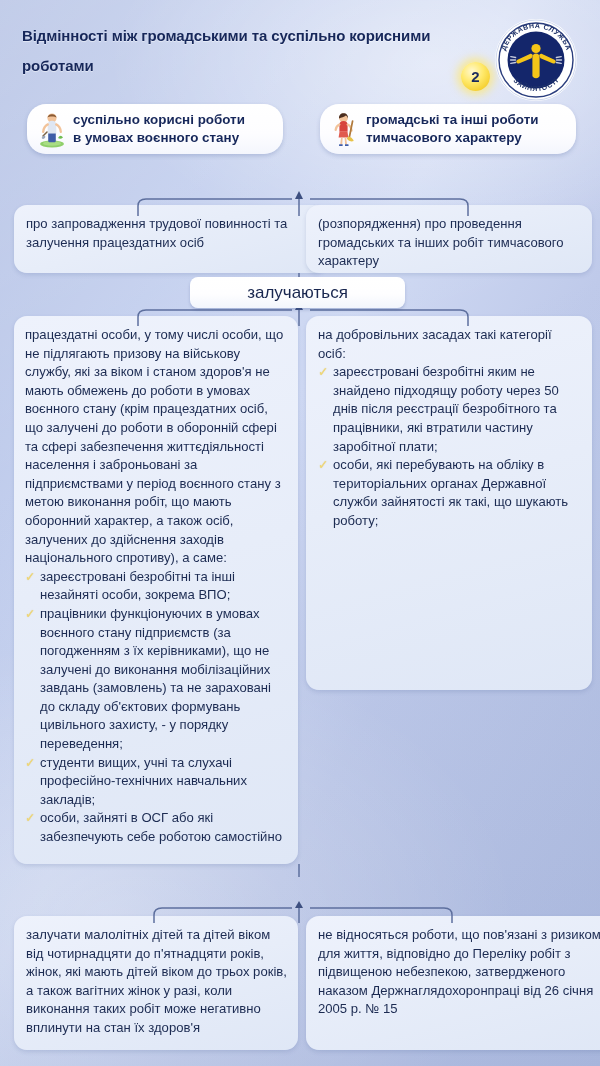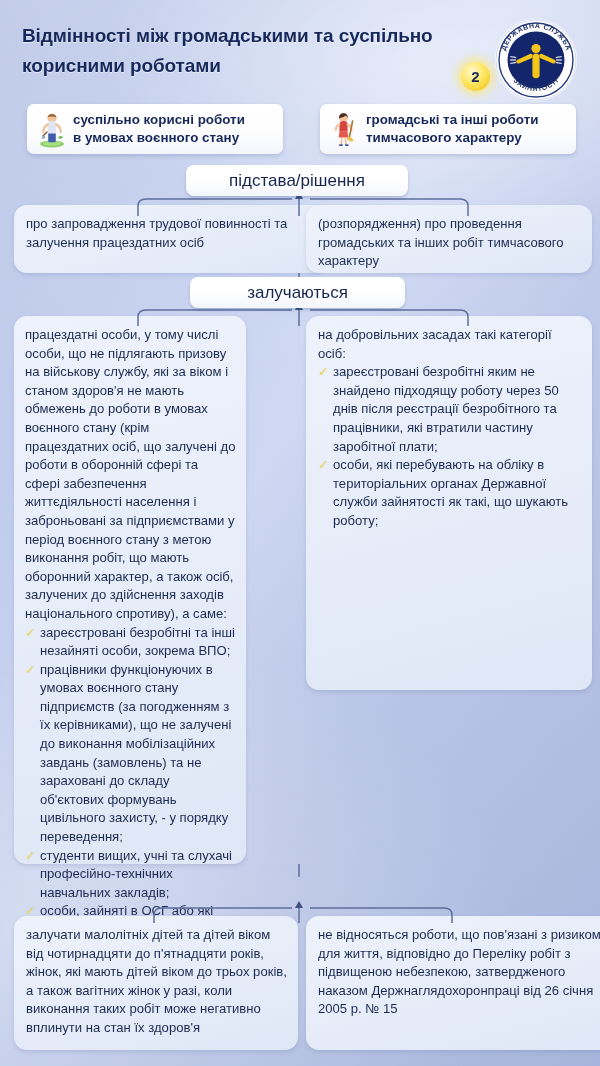--- a/index.html
+++ b/index.html
@@ -45,21 +45,21 @@
     left: 0; top: 0;
     width: 600px;
     height: 100px;
   }
   .title {
     position: absolute;
     left: 22px;
     top: 21px;
     width: 452px;
     color: #16275a;
-    font-size: 19px;
+    font-size: 15px;
     font-weight: bold;
     line-height: 30px;
     letter-spacing: -0.1px;
     text-shadow: 0 1px 1px rgba(255,255,255,0.55);
   }
   .badge-num {
     position: absolute;
     left: 461px;
     top: 62px;
     width: 29px;
@@ -84,21 +84,21 @@
     width: 84px;
     height: 84px;
   }
 
   
   .cat-card {
     position: absolute;
     top: 104px;
     height: 50px;
     background: linear-gradient(180deg, #ffffff 0%, #fdfdff 60%, #f4f6fd 100%);
-    border-radius: 7px;
+    border-radius: 19px;
     box-shadow: 0 2px 4px rgba(60,80,140,0.22);
     display: flex;
     align-items: center;
     padding: 0 10px 0 9px;
     box-sizing: border-box;
   }
   .cat-card.left  { left: 27px;  width: 256px; }
   .cat-card.right { left: 320px; width: 256px; }
   .cat-icon {
     width: 32px;
@@ -154,21 +154,21 @@
     margin: 0;
     font-size: 13.1px;
     line-height: 18.6px;
   }
 
   
   #box-reason-left  { left: 14px;  top: 205px; width: 312px; height: 68px; padding: 10px 12px 8px 12px; }
   #box-reason-right { left: 306px; top: 205px; width: 286px; height: 68px; padding: 10px 12px 8px 12px; }
 
   
-  #box-involved-left  { left: 14px;  top: 316px; width: 232px; height: 548px; padding: 10px 10px 8px 11px; }
+  #box-involved-left  { left: 14px;  top: 316px; width: 284px; height: 548px; padding: 10px 10px 8px 11px; }
   #box-involved-right { left: 306px; top: 316px; width: 286px; height: 374px; padding: 10px 11px 8px 12px; }
 
   
   #box-forbidden-left  { left: 14px;  top: 916px; width: 284px; height: 134px; padding: 10px 10px 8px 12px; }
   #box-forbidden-right { left: 306px; top: 916px; width: 318px; height: 134px; padding: 10px 11px 8px 12px; }
 
   .lead { margin: 0 0 0 0; }
 
   ul.checks {
     list-style: none;
@@ -280,21 +280,20 @@
         <path d="M23.6 12 l-3.2 16" stroke="#b07a3c" stroke-width="1.7" stroke-linecap="round"></path>
         <path d="M19.2 27.4 q3.8 0.4 5.6 4.6 q-4.2 1.4 -7.0 -2.2 z" fill="#e8c348"></path>
       </svg>
     </div>
     <div class="cat-label">
       <div>громадські та інші роботи</div>
       <div>тимчасового характеру</div>
     </div>
   </div>
 
-  <div class="pill" id="pill-pidstava">підстава/рішення</div>
 
   <svg class="connector" style="top:190px" width="600" height="26" aria-hidden="true">
     <g fill="none" stroke="#5d6f9e" stroke-width="1.5">
       <path d="M138 26 L138 16 Q138 9 146 9 L292 9"></path>
       <path d="M468 26 L468 16 Q468 9 460 9 L310 9"></path>
       <path d="M299 9 L299 26"></path>
     </g>
     <path d="M299 1 L295 9 L303 9 Z" fill="#3d4f80"></path>
   </svg>
 

